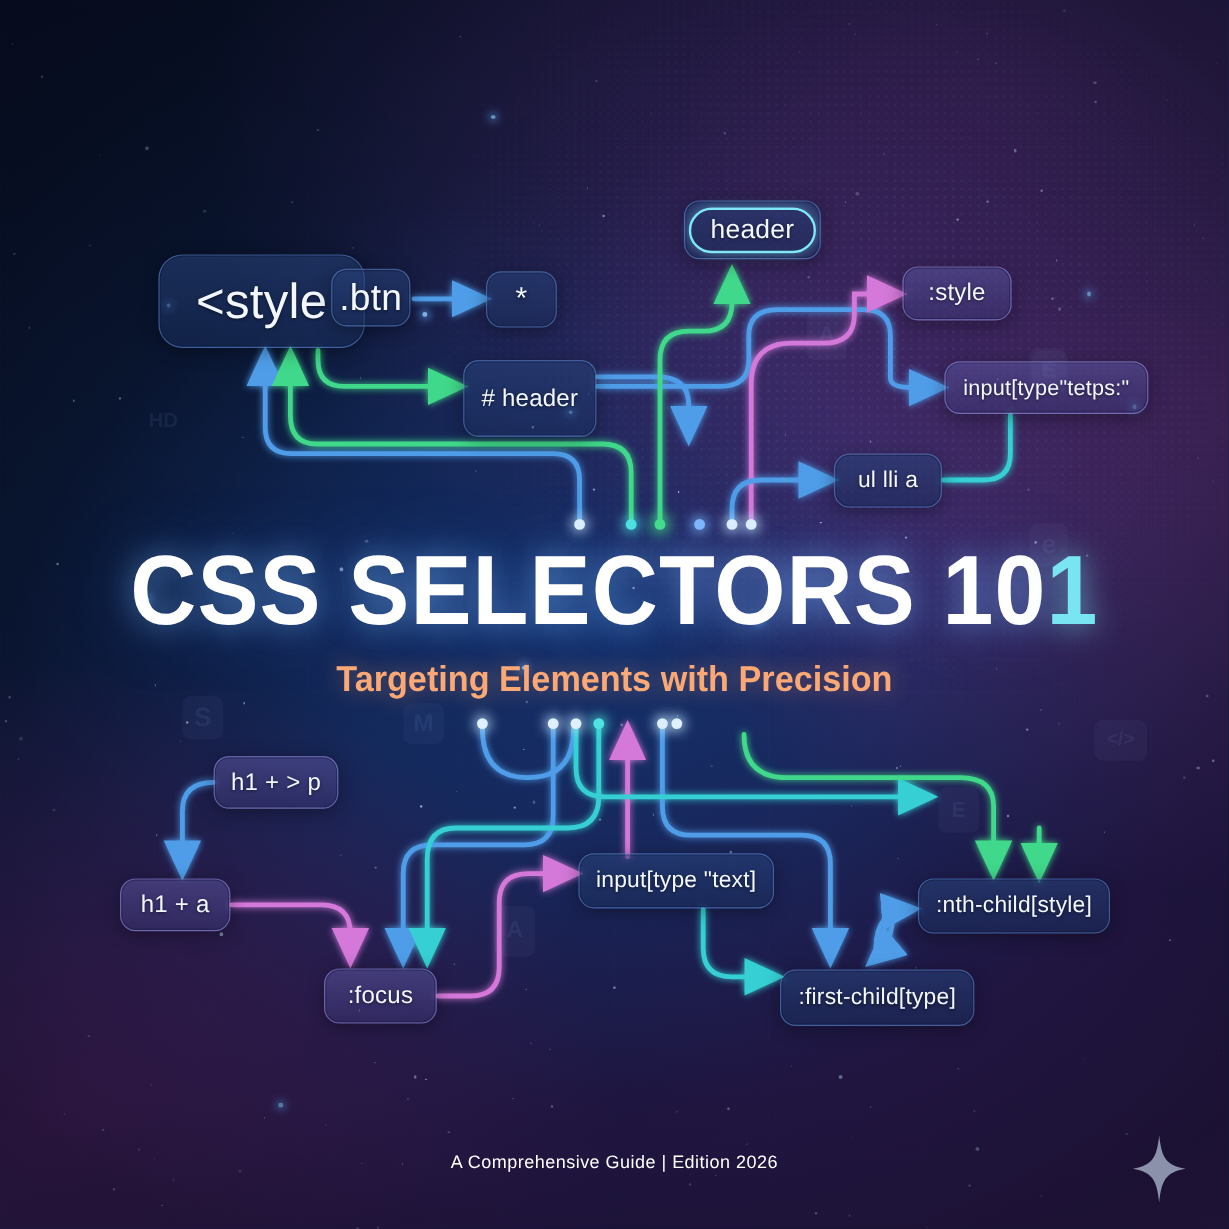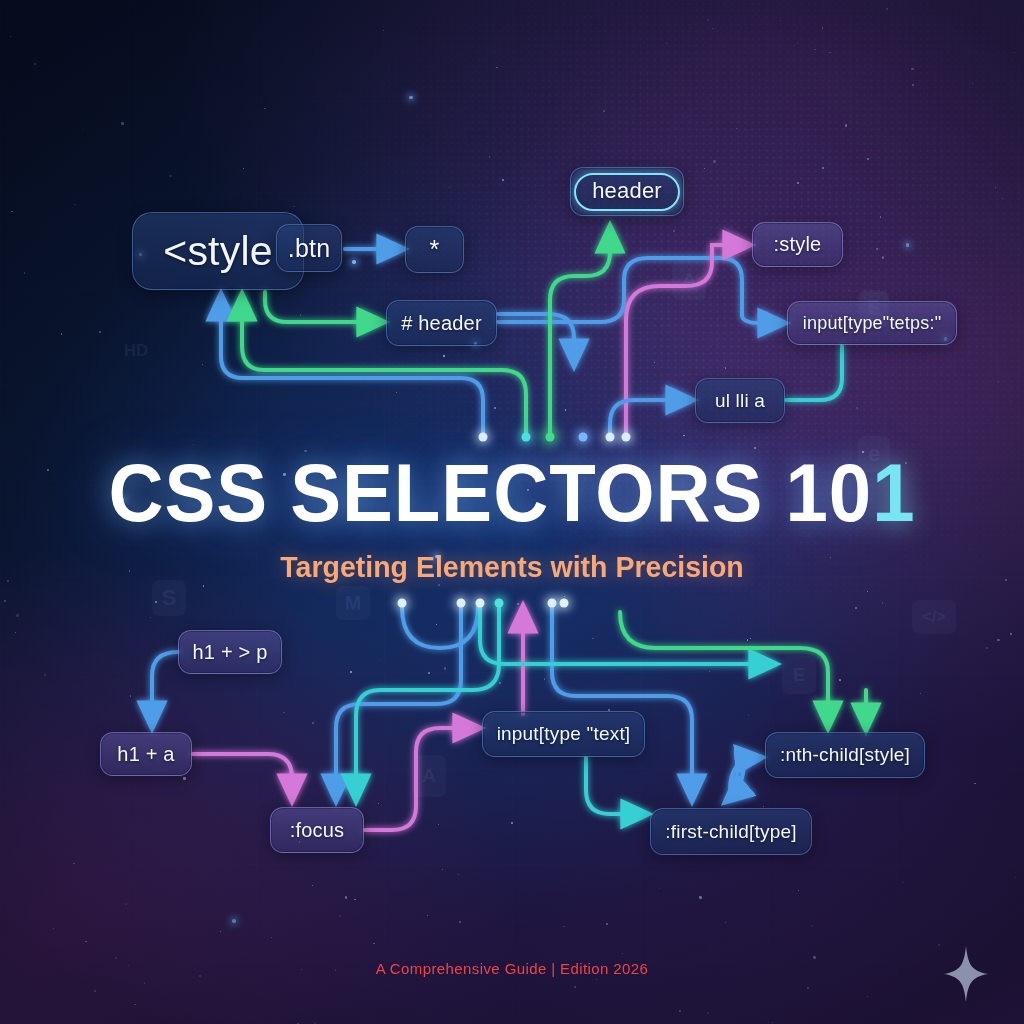--- a/index.html
+++ b/index.html
@@ -73,21 +73,21 @@
   
   .dot{position:absolute;width:9px;height:9px;border-radius:50%;background:#dff0ff;
     transform:translate(-50%,-50%);}
   .dot.c{background:#4fe3e0;box-shadow:0 0 10px 3px rgba(79,227,224,.7);}
   .dot.g{background:#44e08a;box-shadow:0 0 11px 4px rgba(68,224,138,.75);}
   .dot.w{box-shadow:0 0 10px 3px rgba(190,225,255,.7);}
   .dot.bl{background:#7fb8ff;box-shadow:0 0 10px 3px rgba(127,184,255,.7);}
 
   
   #footer{position:absolute;left:0;right:0;top:960px;text-align:center;
-    font-size:15px;color:#ef4444;letter-spacing:.4px;}
+    font-size:15px;color:#ffffff;letter-spacing:.4px;}
   #sparkle{position:absolute;left:944px;top:946px;width:44px;height:56px;}
 </style>
 </head>
 <body>
 
 <div id="stage">
 
   <div class="bg-base"></div>
   <div class="bg-circuit"></div>
   <div class="bg-dots"></div>
@@ -378,26 +378,26 @@
     <g fill="none" stroke-width="4" stroke-linecap="round" filter="url(#wglow)">
       <path d="M620,660 L620,614" stroke="#3fd88a" marker-end="url(#ah-green)"></path>
     </g>
   </svg>
 
   <div id="node-layer">
       <div class="node dark big" style="left: 132px; top: 212px; width: 172px; height: 78px; font-size: 41px;">
         <span style="font-size: 41px;">&lt;style</span>
       </div>
       <div class="node dark" style="left: 276px; top: 224px; width: 66px; height: 48px; font-size: 23px;">
-        <span style="font-size: 25px; text-align: center;">.btn</span>
+        <span style="font-size: 31px; text-align: center;">.btn</span>
       </div>
       <div class="node dark" style="left: 405px; top: 226px; width: 59px; height: 47px; font-size: 25px;">
         <span style="font-size: 25px;">*</span>
       </div>
-      <div class="node dark" style="left: 386px; top: 300px; width: 111px; height: 46px; font-size: 20px;">
+      <div class="node dark" style="left: 386px; top: 300px; width: 111px; height: 64px; font-size: 20px;">
         <span style="font-size: 20px;"># header</span>
       </div>
       <div class="node dark" style="left: 570px; top: 167px; width: 114px; height: 49px; font-size: 22px;">
         <span class="pill" style="font-size: 22px;">header</span>
       </div>
       <div class="node purple" style="left: 752px; top: 222px; width: 91px; height: 45px; font-size: 20px;">
         <span style="font-size: 20px;">:style</span>
       </div>
       <div class="node purple" style="left: 787px; top: 301px; width: 170px; height: 44px; font-size: 18px;">
         <span style="font-size: 18px;">input[type"tetps:"</span>

